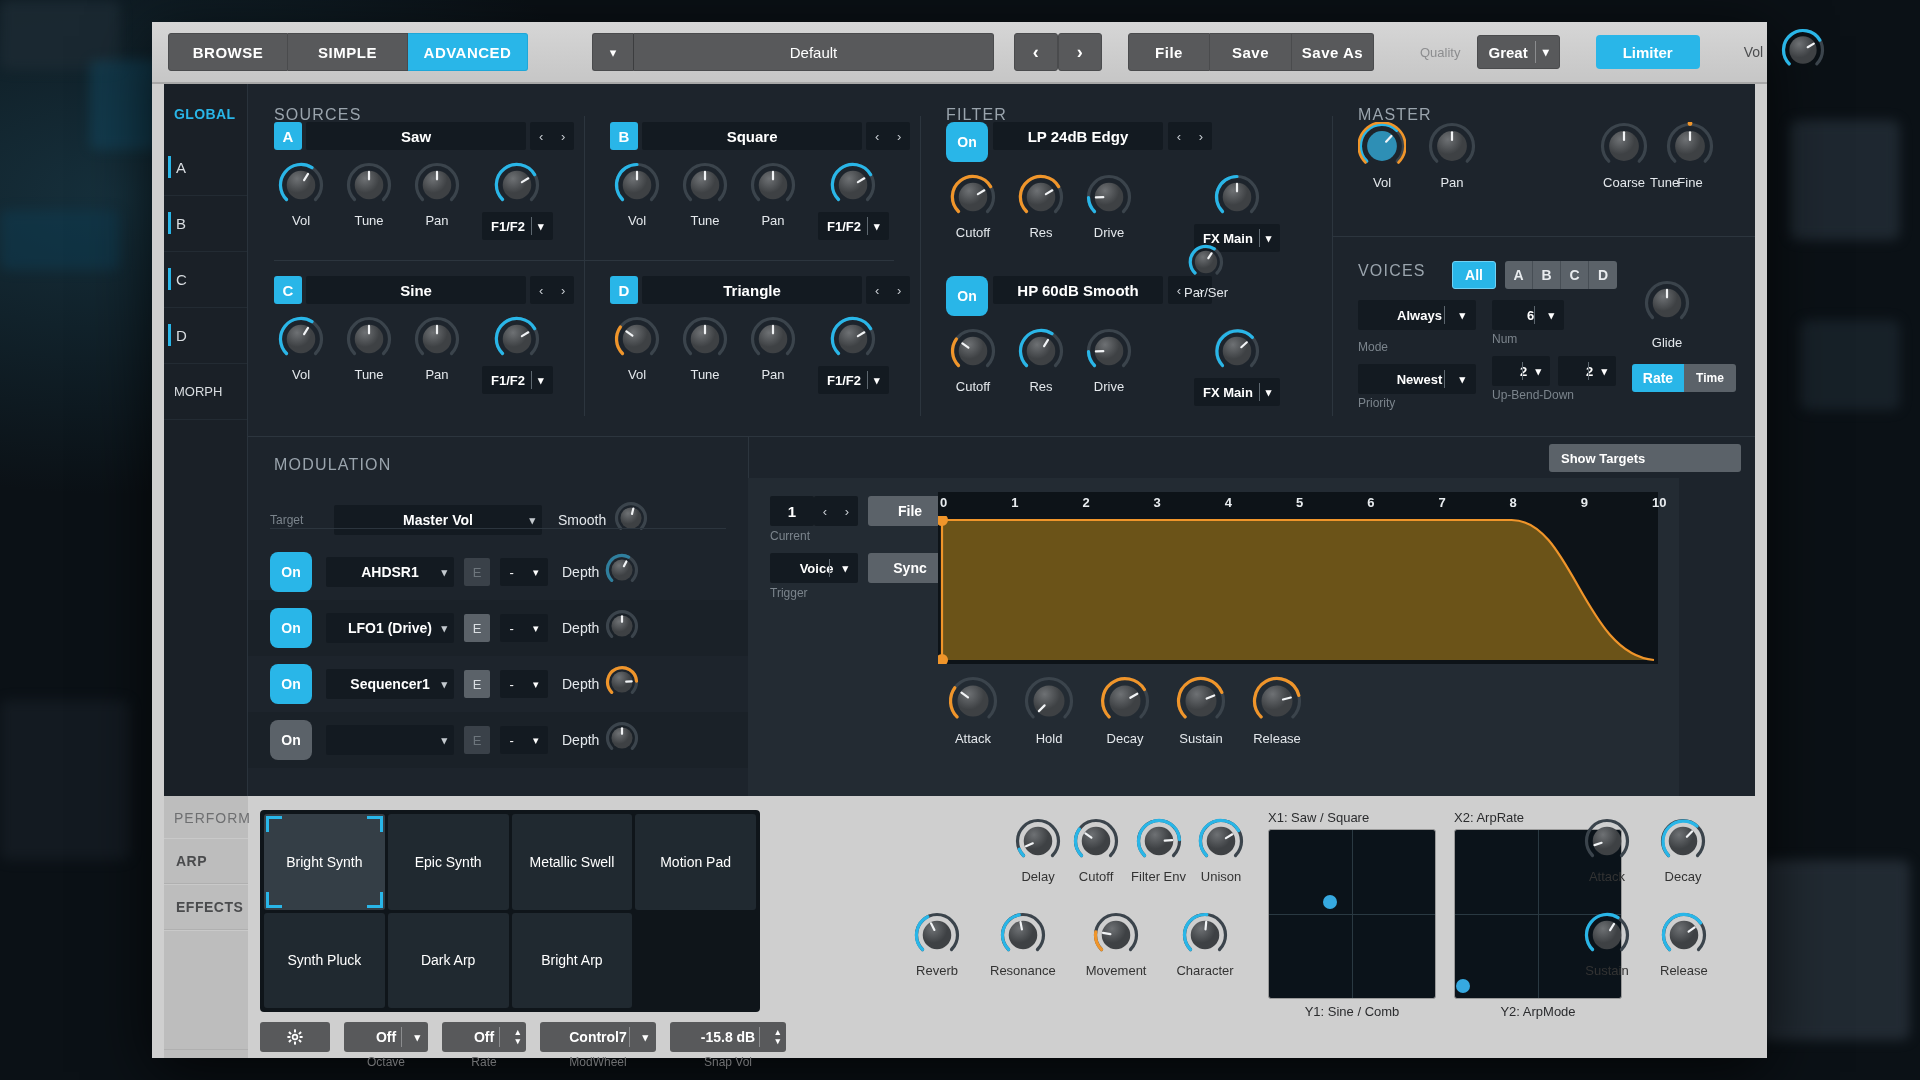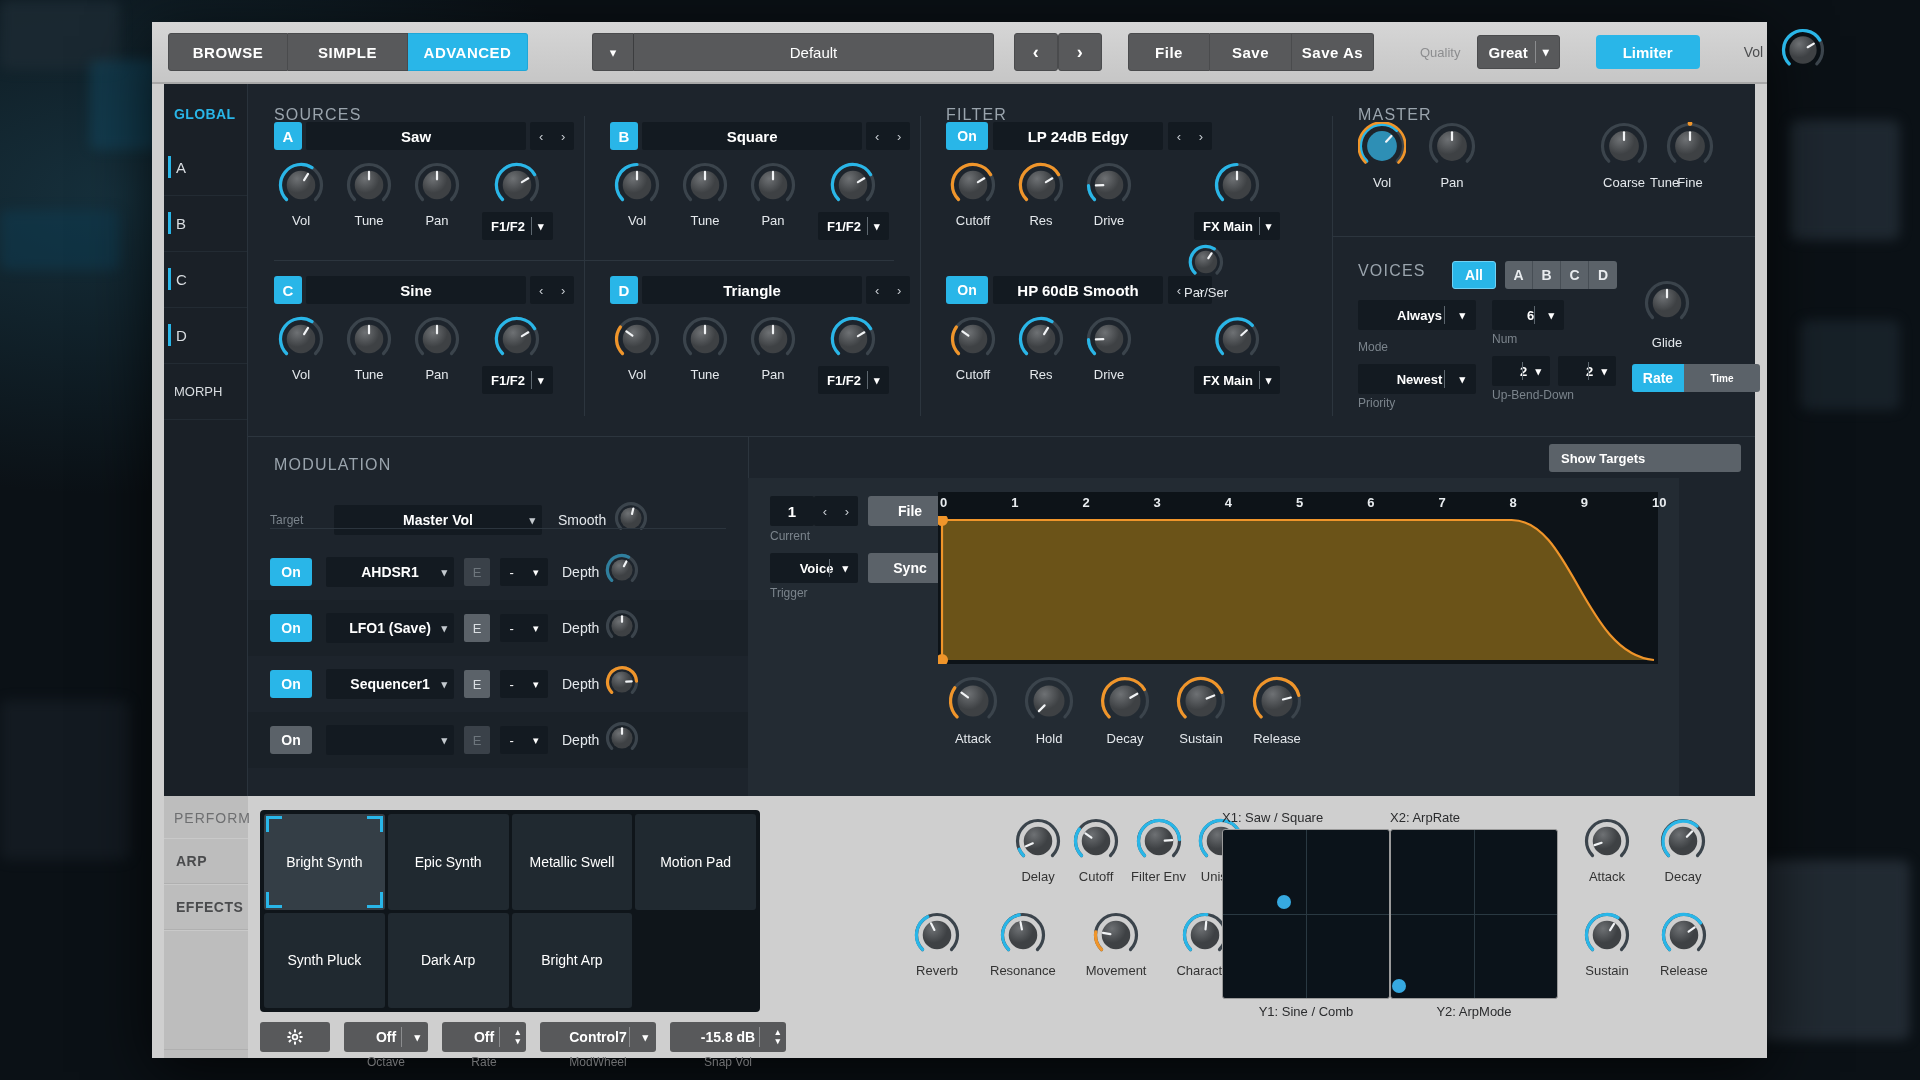--- a/index.html
+++ b/index.html
@@ -91,22 +91,22 @@
      display:flex; align-items:center; justify-content:center; border-radius:3px;}
   .darkfield { background:#131a21; color:#fff; height:28px; display:flex; align-items:center;
      justify-content:center; font-size:15px; font-weight:bold; border-radius:2px;}
   .arrows { background:#131a21; width:44px; height:28px; display:flex; align-items:center;
      justify-content:space-around; color:#c9ced3; font-size:13px; border-radius:2px; cursor:pointer;}
   .arrows span { cursor:pointer; }
   .fsel { background:#131a21; color:#fff; height:28px; display:flex; align-items:center;
      font-size:13px; font-weight:bold; border-radius:2px; padding:0 4px 0 9px; cursor:pointer;}
   .fsel .dv { width:1px; height:18px; background:#5d676f; margin:0 6px; }
   .fsel .cv { font-size:11px; padding-right:5px; }
-  .onbtn { background:#29b6e8; color:#fff; font-size:14px; font-weight:bold; height:28px;
-     min-width:42px; display:flex; align-items:center; justify-content:center; border-radius:3px; cursor:pointer;}
+  .onbtn { background:#29b6e8; color:#fff; font-size:14px; font-weight:bold; height:40px;
+     min-width:42px; display:flex; align-items:center; justify-content:center; border-radius:8px; cursor:pointer;}
   .onbtn.off { background:#5b6269; }
 
   
   #modpanel { position:absolute; left:84px; top:352px; width:500px; height:360px; }
   .modrow { display:flex; align-items:center; height:56px; padding-left:22px; gap:0; }
   .modrow.alt { background:#1a2128; }
   .modsel { background:#131a21; color:#fff; height:30px; display:flex; align-items:center;
      justify-content:center; font-size:14px; font-weight:bold; position:relative; border-radius:2px;}
   .modsel .cv { position:absolute; right:7px; font-size:11px; color:#c3c9ce; }
   .ebtn { width:26px; height:28px; background:#5b6269; color:#d9dde1; display:flex; align-items:center;
@@ -889,21 +889,21 @@
                 </defs>
                 <path d="M8.5 37.5 A20.5 20.5 0 1 1 37.5 37.5" fill="none" stroke="#3b444c" stroke-width="3.2" stroke-linecap="round"></path>
                 <circle cx="23" cy="23" r="14.26" fill="url(#kgglide)"></circle>
                 <line x1="23.0" y1="17.3" x2="23.0" y2="9.9" stroke="#f2f4f6" stroke-width="2.2" stroke-linecap="round"></line>
               </svg></div>
           <div class="lbl">Glide</div>
         </div>
       </div>
       <div style="position:absolute;left:300px;top:128px;display:flex;">
         <div style="background:#29b6e8;color:#fff;font-size:14px;font-weight:bold;height:28px;width:52px;display:flex;align-items:center;justify-content:center;border-radius:3px 0 0 3px;">Rate</div>
-        <div style="background:#5b6269;color:#fff;font-size:10px;font-weight:bold;height:28px;width:76px;display:flex;align-items:center;justify-content:center;border-radius:0 3px 3px 0;text-align:right;">Time</div>
+        <div style="background:#5b6269;color:#fff;font-size:12px;font-weight:bold;height:28px;width:52px;display:flex;align-items:center;justify-content:center;border-radius:0 3px 3px 0;text-align:right;">Time</div>
       </div>
     </div>
 
     <div class="sep-h" style="left:84px;top:352px;width:1507px;"></div>
 
     <div id="modpanel">
       <div class="ptitle" style="padding:20px 0 0 26px;">MODULATION</div>
       <div style="margin-top:22px;">
         <div class="modrow" style="height:48px;">
           <span class="minilabel" style="width:64px;">Target</span>
@@ -950,21 +950,21 @@
                   </defs>
                   <path d="M6.7 27.3 A14.5 14.5 0 1 1 27.3 27.3" fill="none" stroke="#3b444c" stroke-width="3.2" stroke-linecap="round"></path>
                   <path d="M6.7 27.3 A14.5 14.5 0 0 1 23.6 4.1" fill="none" stroke="#2f7f9e" stroke-width="3.2" stroke-linecap="round"></path>
                   <circle cx="17" cy="17" r="10.54" fill="url(#kgmod-depth-0)"></circle>
                   <line x1="18.9" y1="13.2" x2="21.4" y2="8.4" stroke="#f2f4f6" stroke-width="2.2" stroke-linecap="round"></line>
                 </svg></div>
             </div>
             <div class="modrow alt">
               <div class="onbtn ">On</div>
               <div class="modsel" style="width:128px;margin-left:14px;">
-                <span>LFO1 (Save)</span>
+                <span>LFO1 (Drive)</span>
                 <span class="cv">▾</span>
               </div>
               <div class="ebtn " style="margin-left:10px;">E</div>
               <div class="smallsel" style="margin-left:10px;">
                 <span>-</span>
                 <span style="font-size:11px;">▾</span>
               </div>
               <span class="deplbl" style="margin-left:14px;">Depth</span>
               <div style="margin-left:6px;"><svg width="34" height="34">
                   <defs>
@@ -1396,21 +1396,21 @@
               <path d="M8.5 37.5 A20.5 20.5 0 1 1 37.5 37.5" fill="none" stroke="#3b444c" stroke-width="3.2" stroke-linecap="round"></path>
               <path d="M8.5 37.5 A20.5 20.5 0 0 1 24.9 2.6" fill="none" stroke="#29b6e8" stroke-width="3.2" stroke-linecap="round"></path>
               <circle cx="23" cy="23" r="14.26" fill="url(#kgmacro-character)"></circle>
               <line x1="23.5" y1="17.3" x2="24.2" y2="9.9" stroke="#f2f4f6" stroke-width="2.2" stroke-linecap="round"></line>
             </svg>
             <div class="lbl dk">Character</div>
           </div>
         </div>
       </div>
 
-    <div id="xy-pads" style="position:absolute;left:1058px;top:14px;display:flex;">
+    <div id="xy-pads" style="position:absolute;left:1104px;top:14px;display:flex;gap:18px;">
         <div>
           <div class="xylabel">X1: Saw / Square</div>
           <div class="xypad" style="width:168px;height:170px;margin-top:4px;">
             <div class="xh" style="left:0;top:50%;width:100%;height:1px;"></div>
             <div class="xh" style="left:50%;top:0;width:1px;height:100%;"></div>
             <div class="xydot" style="left:37%;top:43%;"></div>
           </div>
           <div class="xylabel" style="text-align:center;margin-top:5px;">Y1: Sine / Comb</div>
         </div>
         <div>

